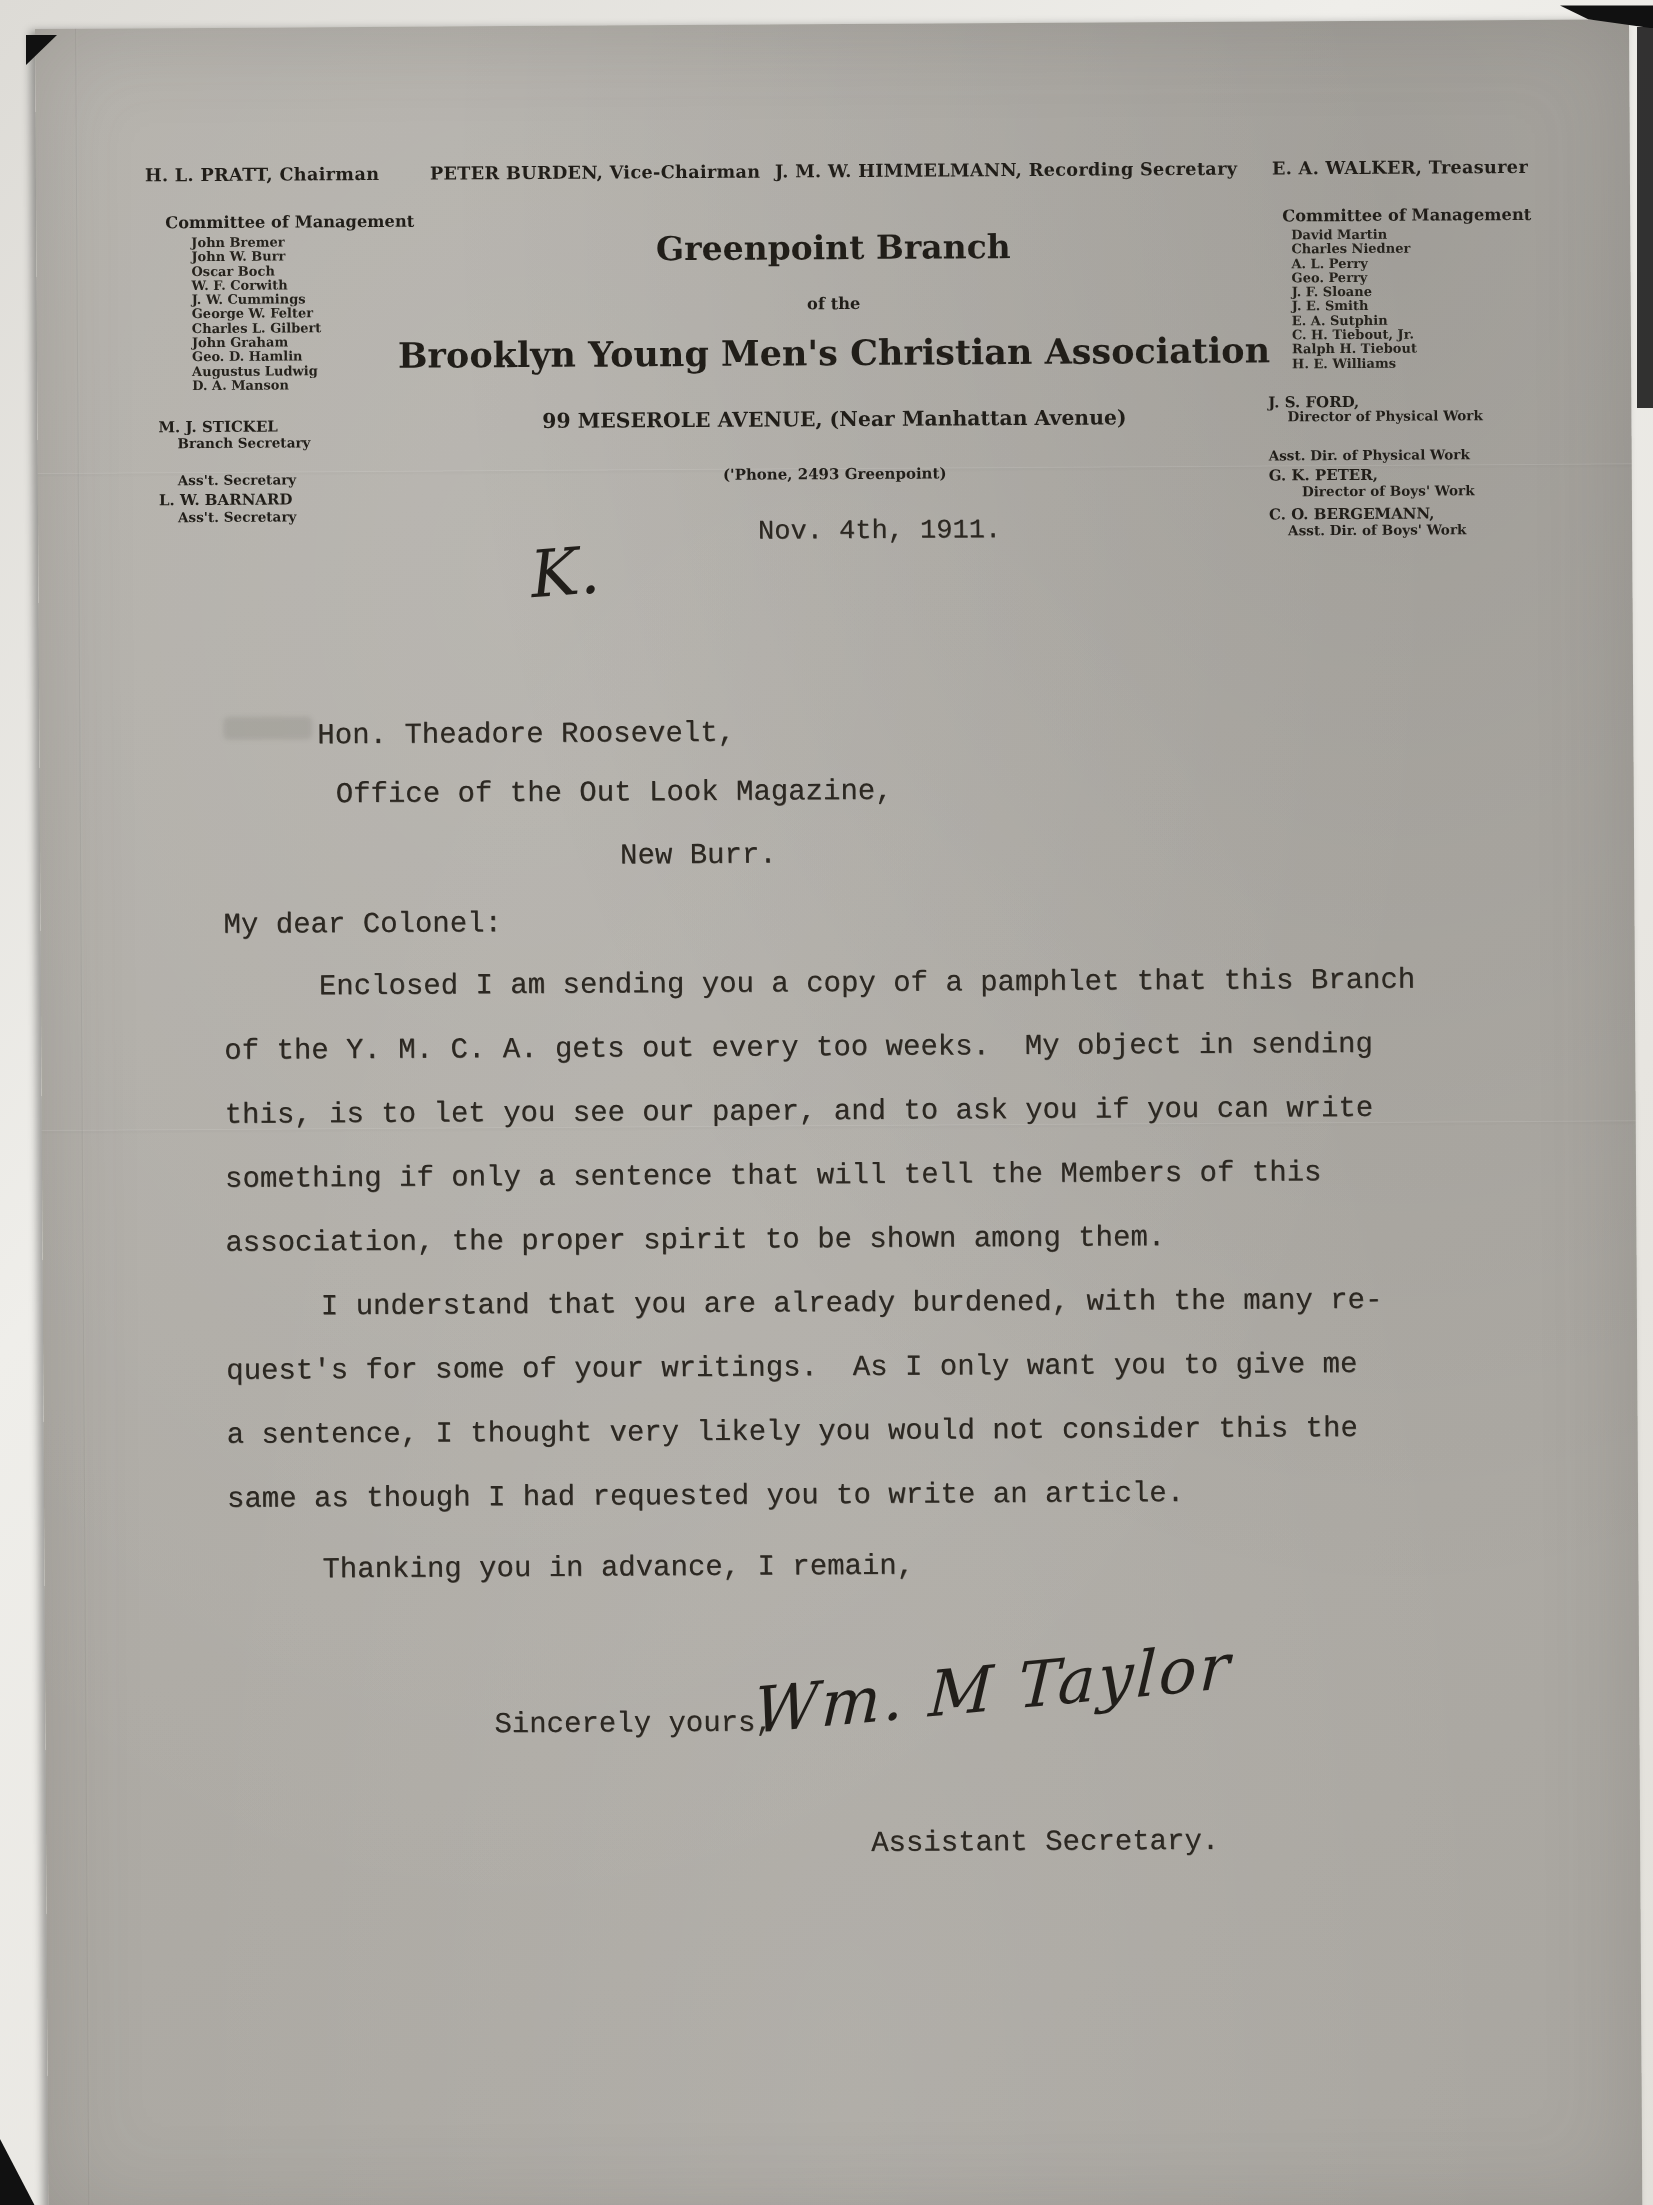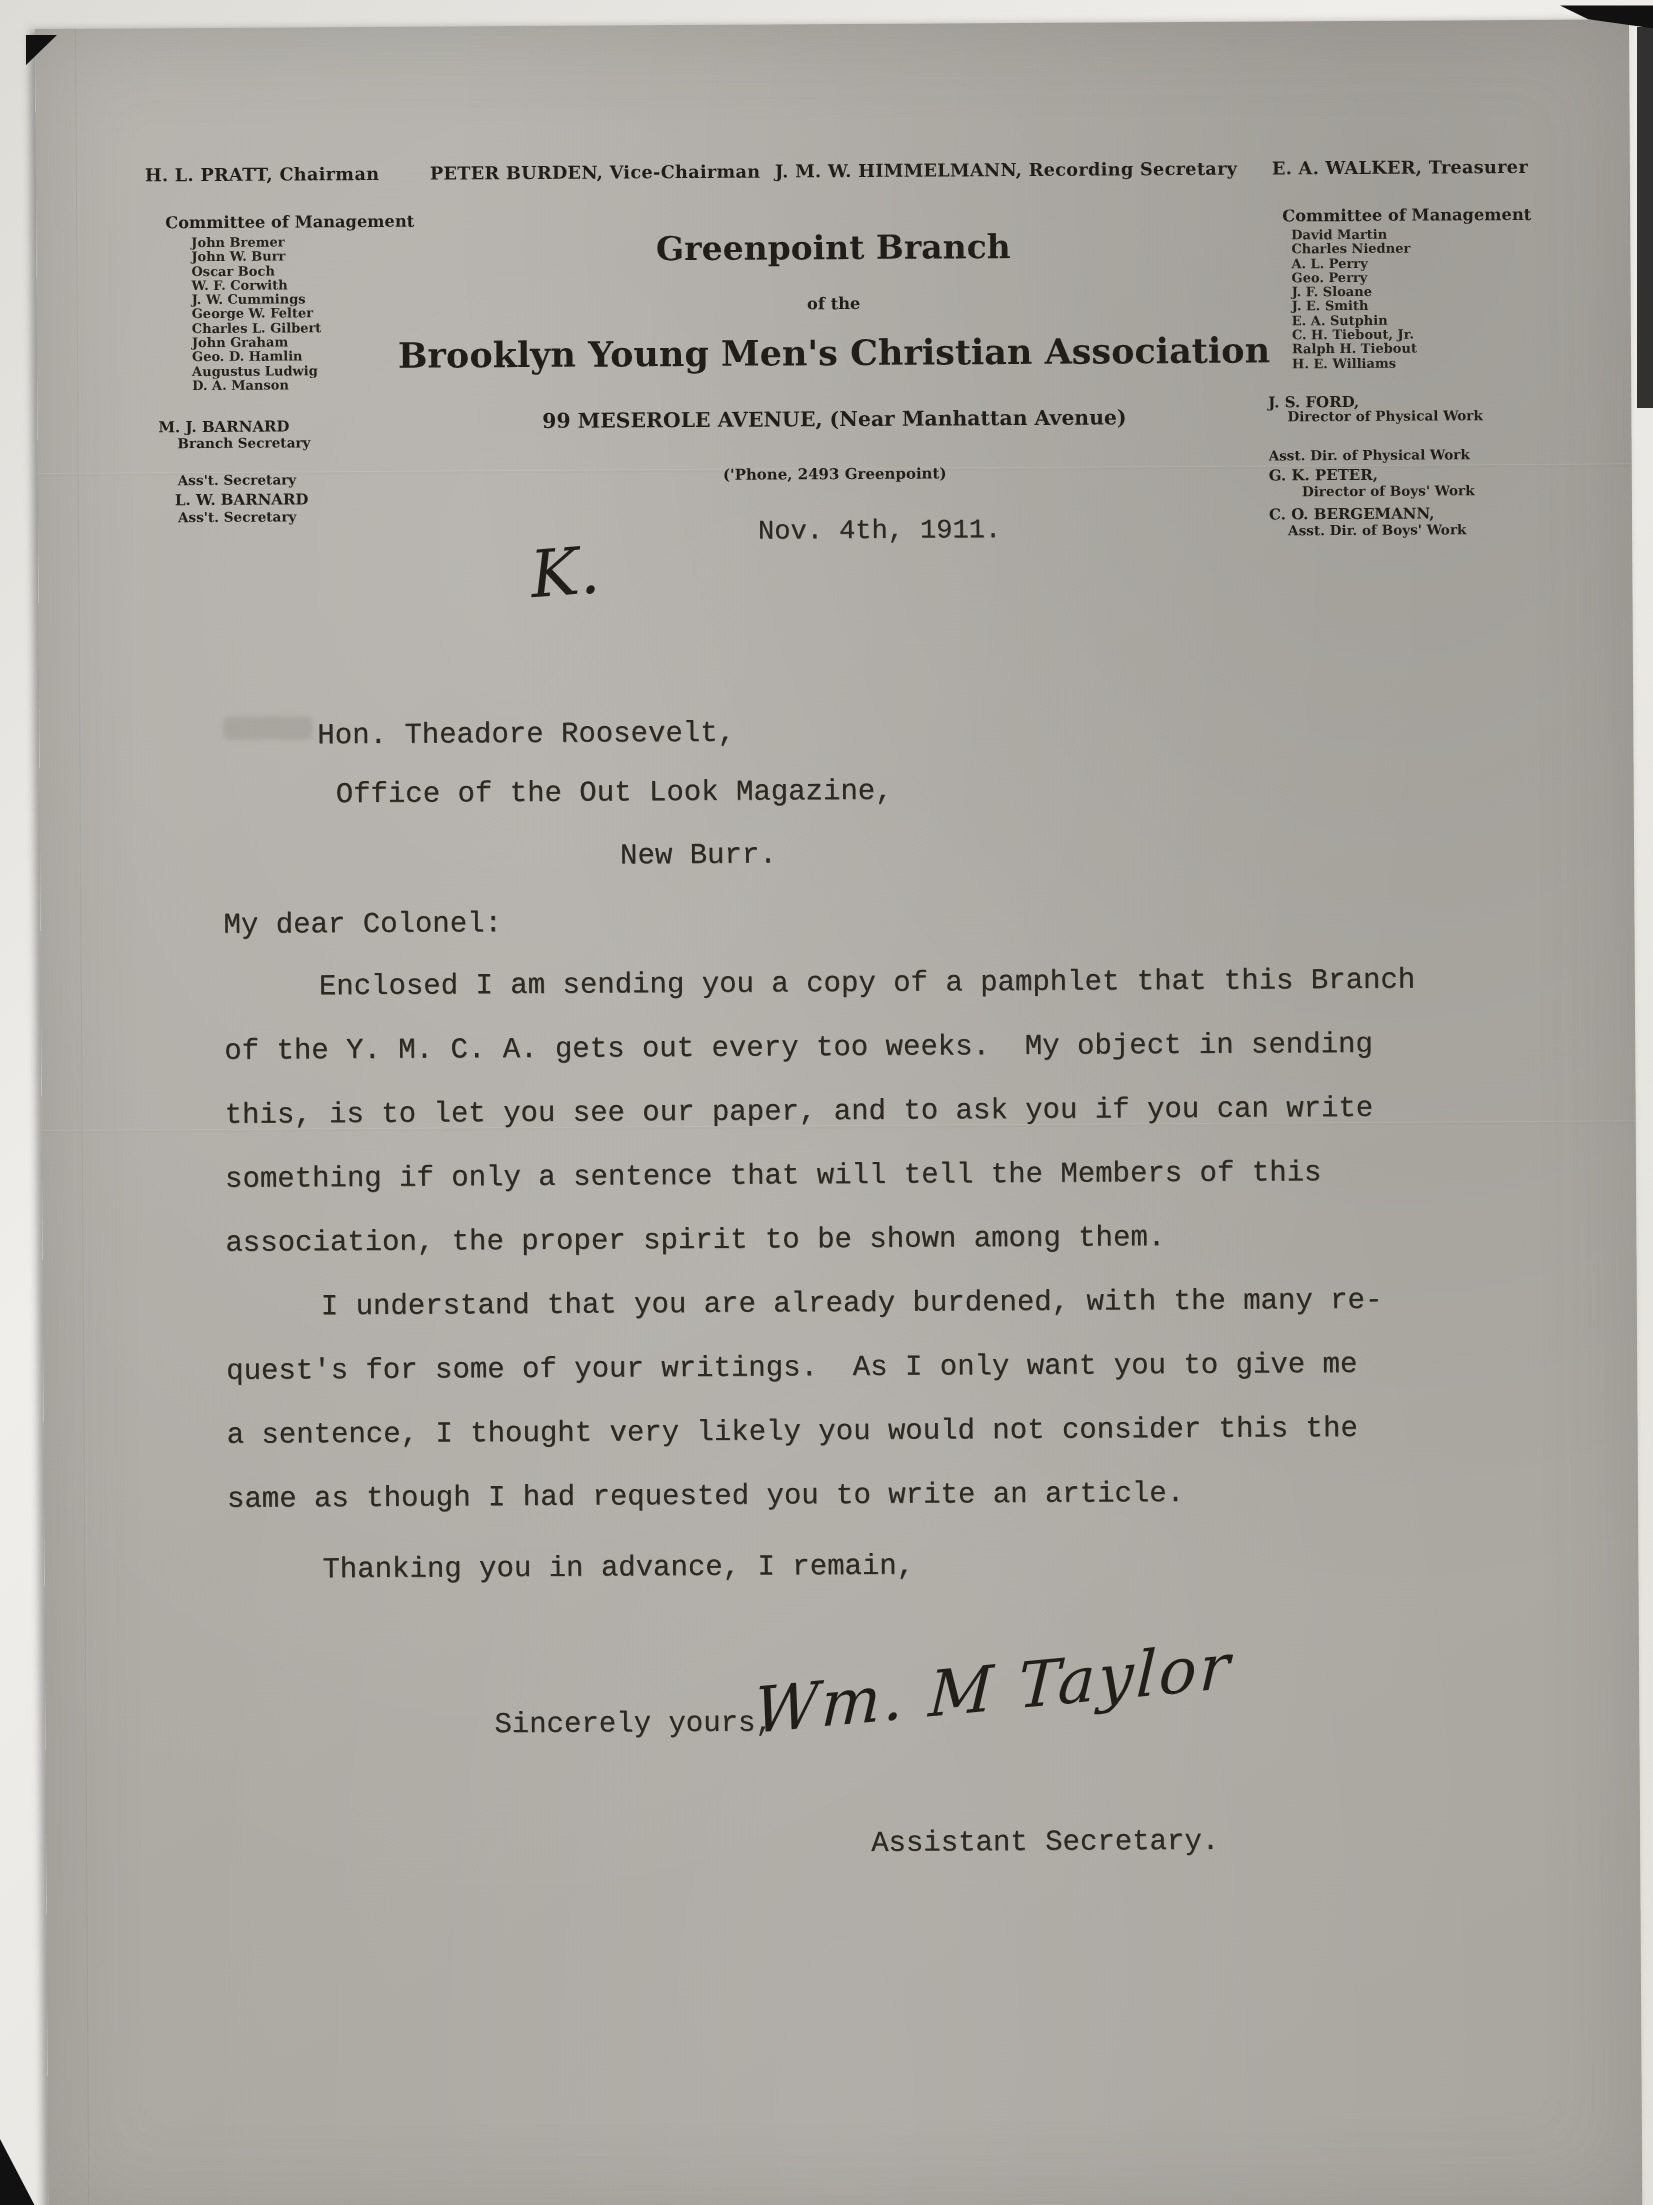--- a/index.html
+++ b/index.html
@@ -70,24 +70,24 @@
       <div class="member">Oscar Boch</div>
       <div class="member">W. F. Corwith</div>
       <div class="member">J. W. Cummings</div>
       <div class="member">George W. Felter</div>
       <div class="member">Charles L. Gilbert</div>
       <div class="member">John Graham</div>
       <div class="member">Geo. D. Hamlin</div>
       <div class="member">Augustus Ludwig</div>
       <div class="member">D. A. Manson</div>
     </div>
-  <div class="staff-name print" style="left:121px; top:390px;">M. J. BARNARD</div>
+  <div class="staff-name print" style="left:121px; top:390px;">M. J. STICKEL</div>
   <div class="staff-title print" style="left:140px; top:407px;">Branch Secretary</div>
   <div class="staff-title print" style="left:140px; top:444px;">Ass't. Secretary</div>
-  <div class="staff-name print" style="left:121px; top:463px;margin-left:16px;">L. W. BARNARD</div>
+  <div class="staff-name print" style="left:121px; top:463px;">L. W. BARNARD</div>
   <div class="staff-title print" style="left:140px; top:481px;">Ass't. Secretary</div>
 
   <div class="masthead-line print" style="top:204px; font-size:33px;">Greenpoint Branch</div>
   <div class="masthead-line print" style="top:270px; font-size:16.3px;">of the</div>
   <div class="masthead-line print" style="top:308px; font-size:35px;">Brooklyn Young Men's Christian Association</div>
   <div class="masthead-line print" style="top:383px; font-size:20.4px;">99 MESEROLE AVENUE, (Near Manhattan Avenue)</div>
   <div class="masthead-line print" style="top:441px; font-size:15px;">('Phone, 2493 Greenpoint)</div>
   <div class="masthead-line type" style="top:492px; font-size:27px; padding-left:89px;">Nov. 4th, 1911.</div>
 
   <div class="hand abs" style="left:492px; top:509px; font-size:65px; transform:rotate(-4deg);">K.</div>

